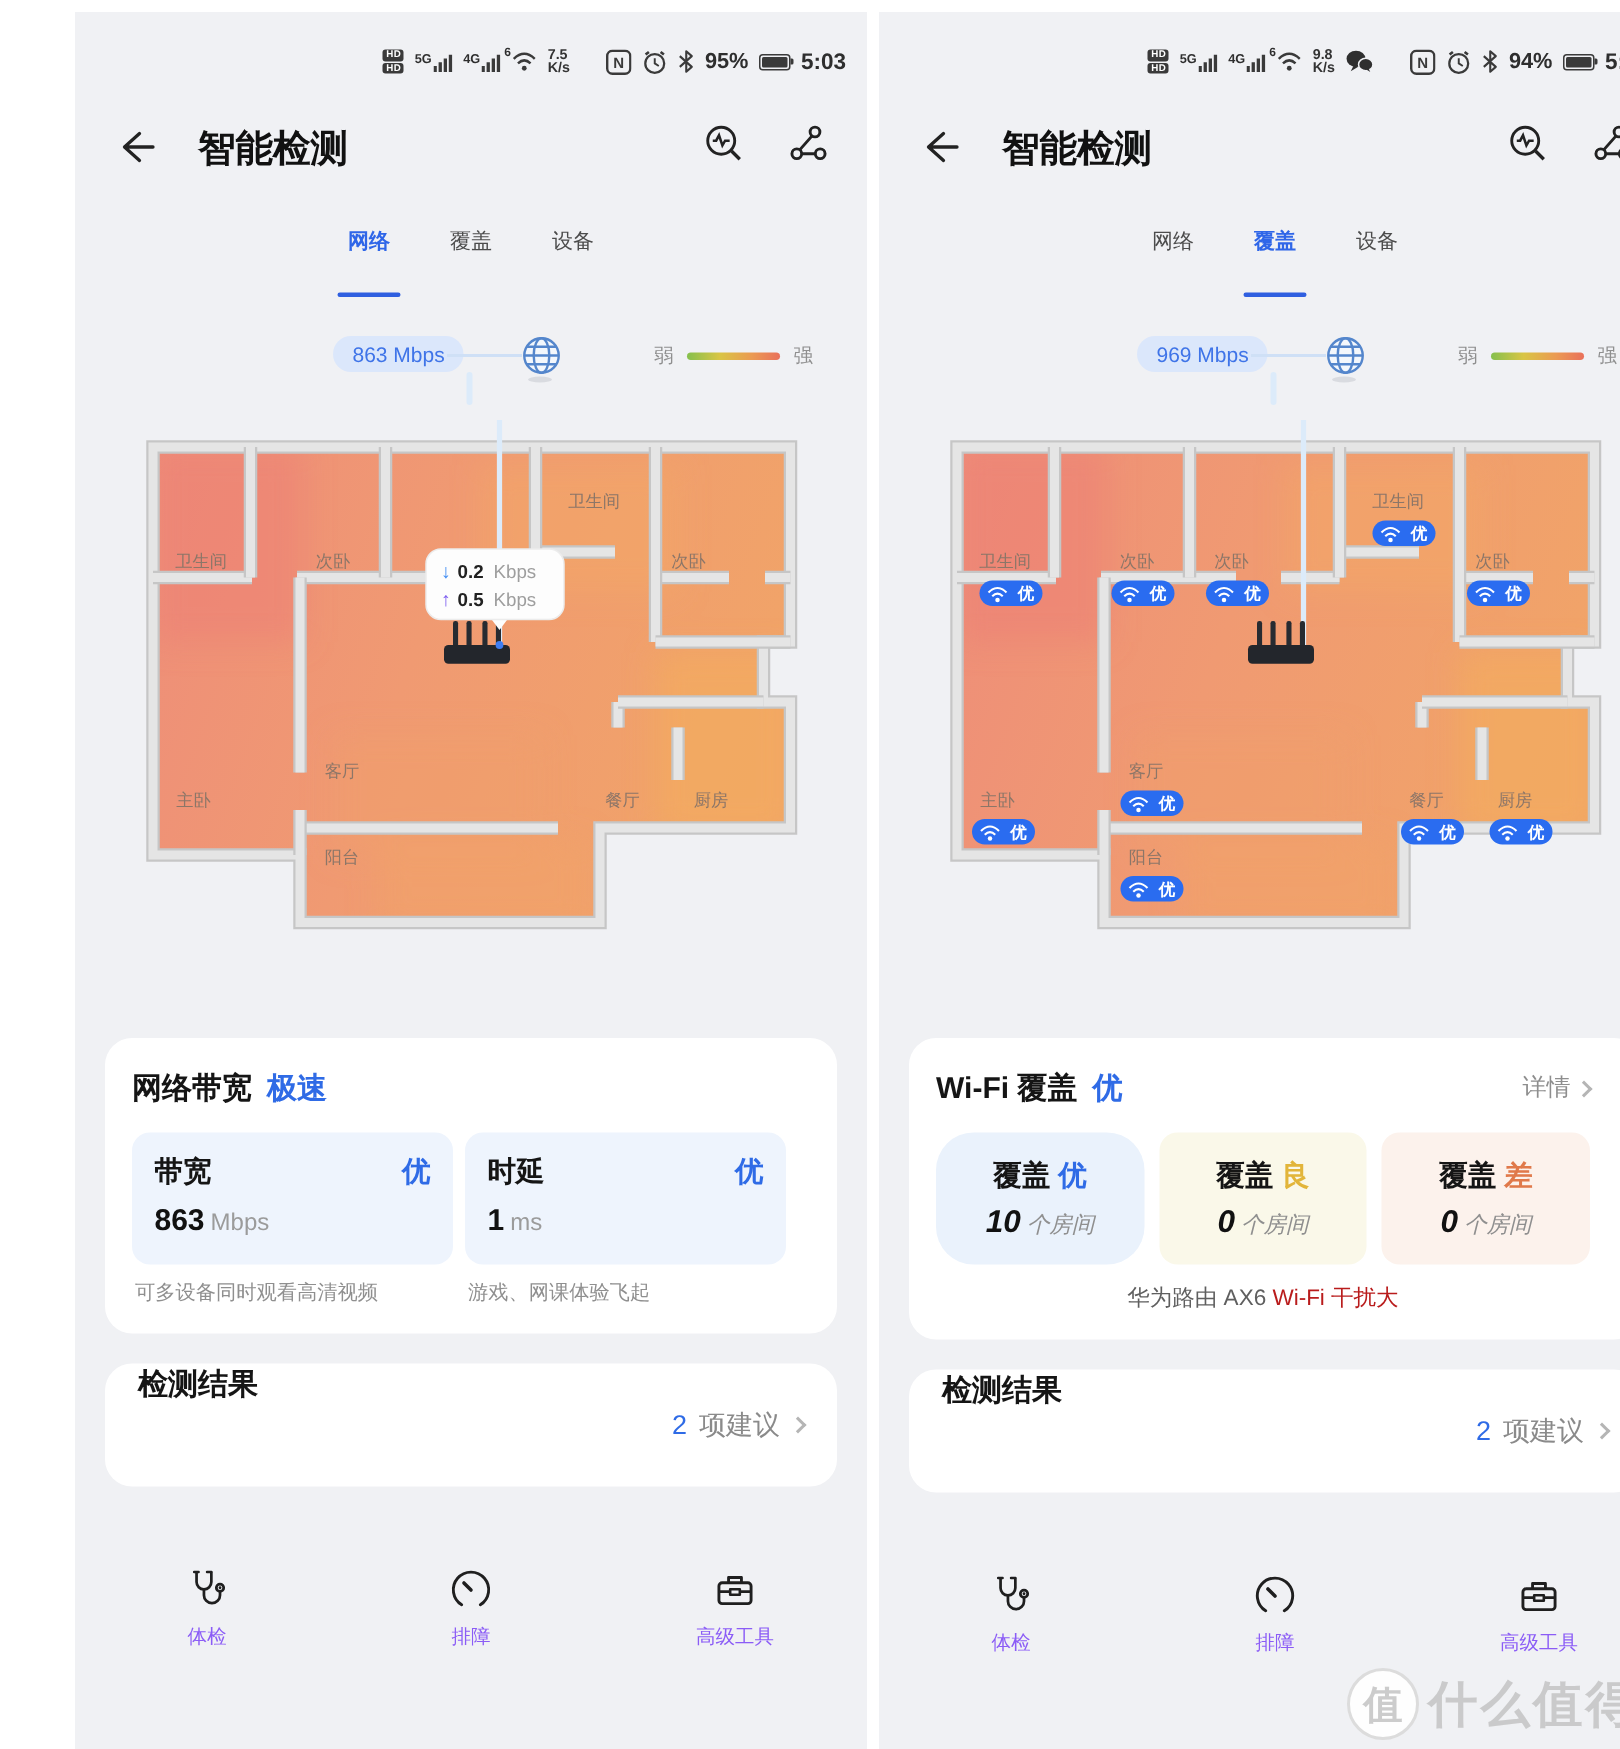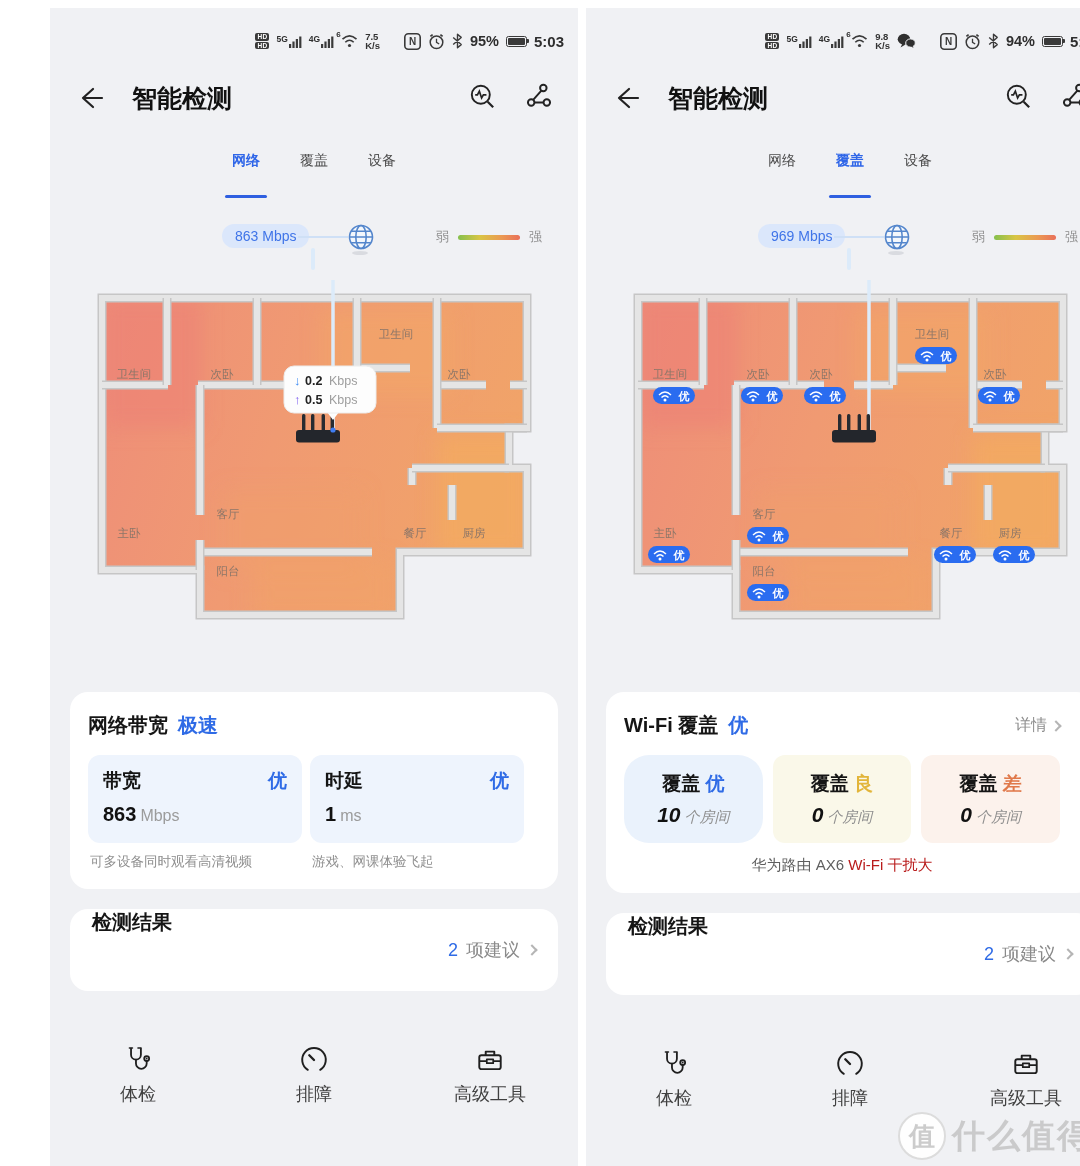--- a/index.html
+++ b/index.html
@@ -81,21 +81,21 @@
 
   .result-card { margin-top:20px; height:82px; display:flex; padding:0 22px; }
   .result-label { font-size:20px; font-weight:bold; color:#151515; }
   .result-right { margin-left:auto; display:flex; align-items:center; gap:8px; font-size:18px; color:#8a8a8a; }
   .result-right .count { color:#2f6be6; }
 
   
   .bottom-nav { margin-top:54px; display:flex; }
   .nav-item { flex:1; display:flex; flex-direction:column; align-items:center; gap:7px; cursor:pointer; }
   .nav-item svg { display:block; }
-  .nav-label { font-size:18px; color:#404040; }
+  .nav-label { font-size:13px; color:#8b5cf6; }
 
   
   .watermark { position:absolute; left:898px; top:1112px; display:flex; align-items:center; gap:6px; z-index:20; pointer-events:none; }
   .wm-badge { width:48px; height:48px; border-radius:50%; background:rgba(255,255,255,.9); border:2.5px solid #dcdcdc; color:#cccccc; font-size:26px; font-weight:bold; display:flex; align-items:center; justify-content:center; }
   .wm-text { font-size:33px; font-weight:bold; color:rgba(195,195,195,.85); letter-spacing:2px; white-space:nowrap; }
 </style>
 </head>
 <body>
 
 <div class="panel" id="panel-left">

